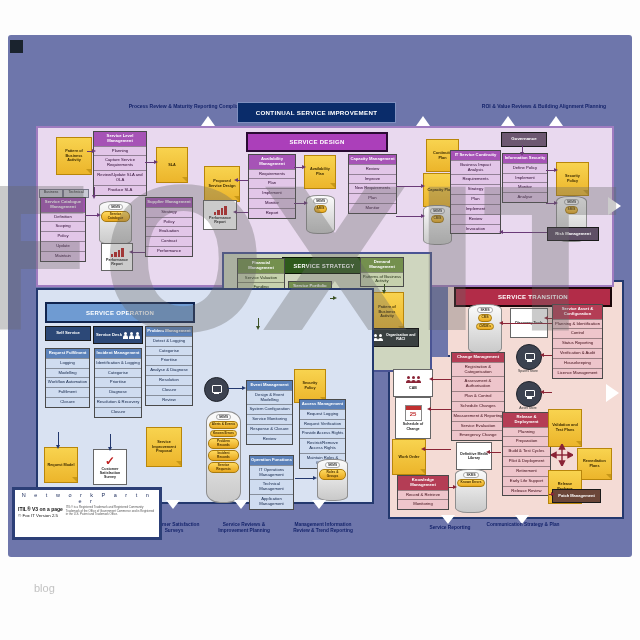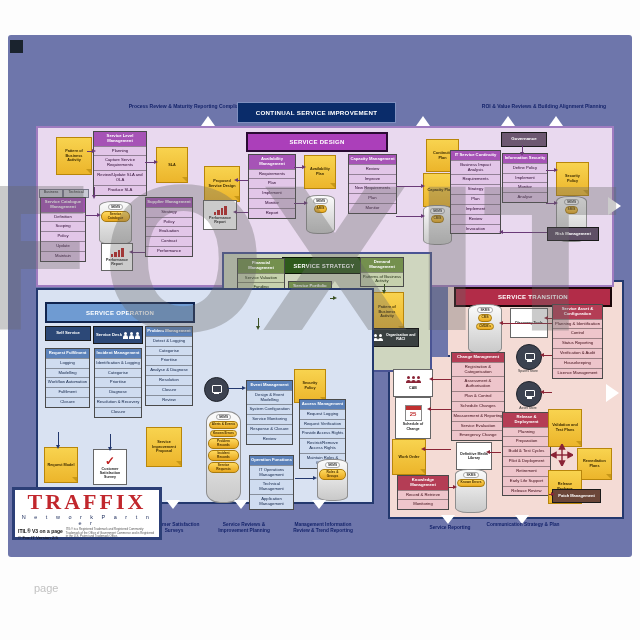--- a/index.html
+++ b/index.html
@@ -467,26 +467,25 @@
     <div class="notch-dn" style="left:433px;top:480px;"></div>
     <div class="notch-dn" style="left:507px;top:480px;"></div>
     <div class="chevlabel" style="left:136px;top:487px;width:60px;">Customer Satisfaction Surveys</div>
     <div class="chevlabel" style="left:202px;top:487px;width:68px;">Service Reviews &amp; Improvement Planning</div>
     <div class="chevlabel" style="left:278px;top:487px;width:74px;">Management Information Review &amp; Trend Reporting</div>
     <div class="chevlabel" style="left:412px;top:490px;width:60px;">Service Reporting</div>
     <div class="chevlabel" style="left:478px;top:487px;width:74px;">Communication Strategy &amp; Plan</div>
   </div>
 
   <div id="logo">
-    <div class="brand">TRAFFIX</div>
     <div class="sub">N e t w o r k   P a r t n e r</div>
     <div class="meta">
       <div class="m1">
         <div>ITIL® V3 on a page</div>
         <div style="font-weight:normal;font-size:4.4px;">© Fox IT Version 2.5</div>
       </div>
       <div class="legal">ITIL® is a Registered Trademark and Registered Community Trademark of the Office of Government Commerce and is Registered in the U.S. Patent and Trademark Office.</div>
     </div>
   </div>
 
   <div id="watermark">FOXIT</div>
-  <div id="blog">page</div>
+  <div id="blog">blog</div>
 </div>
 
 </body></html>

